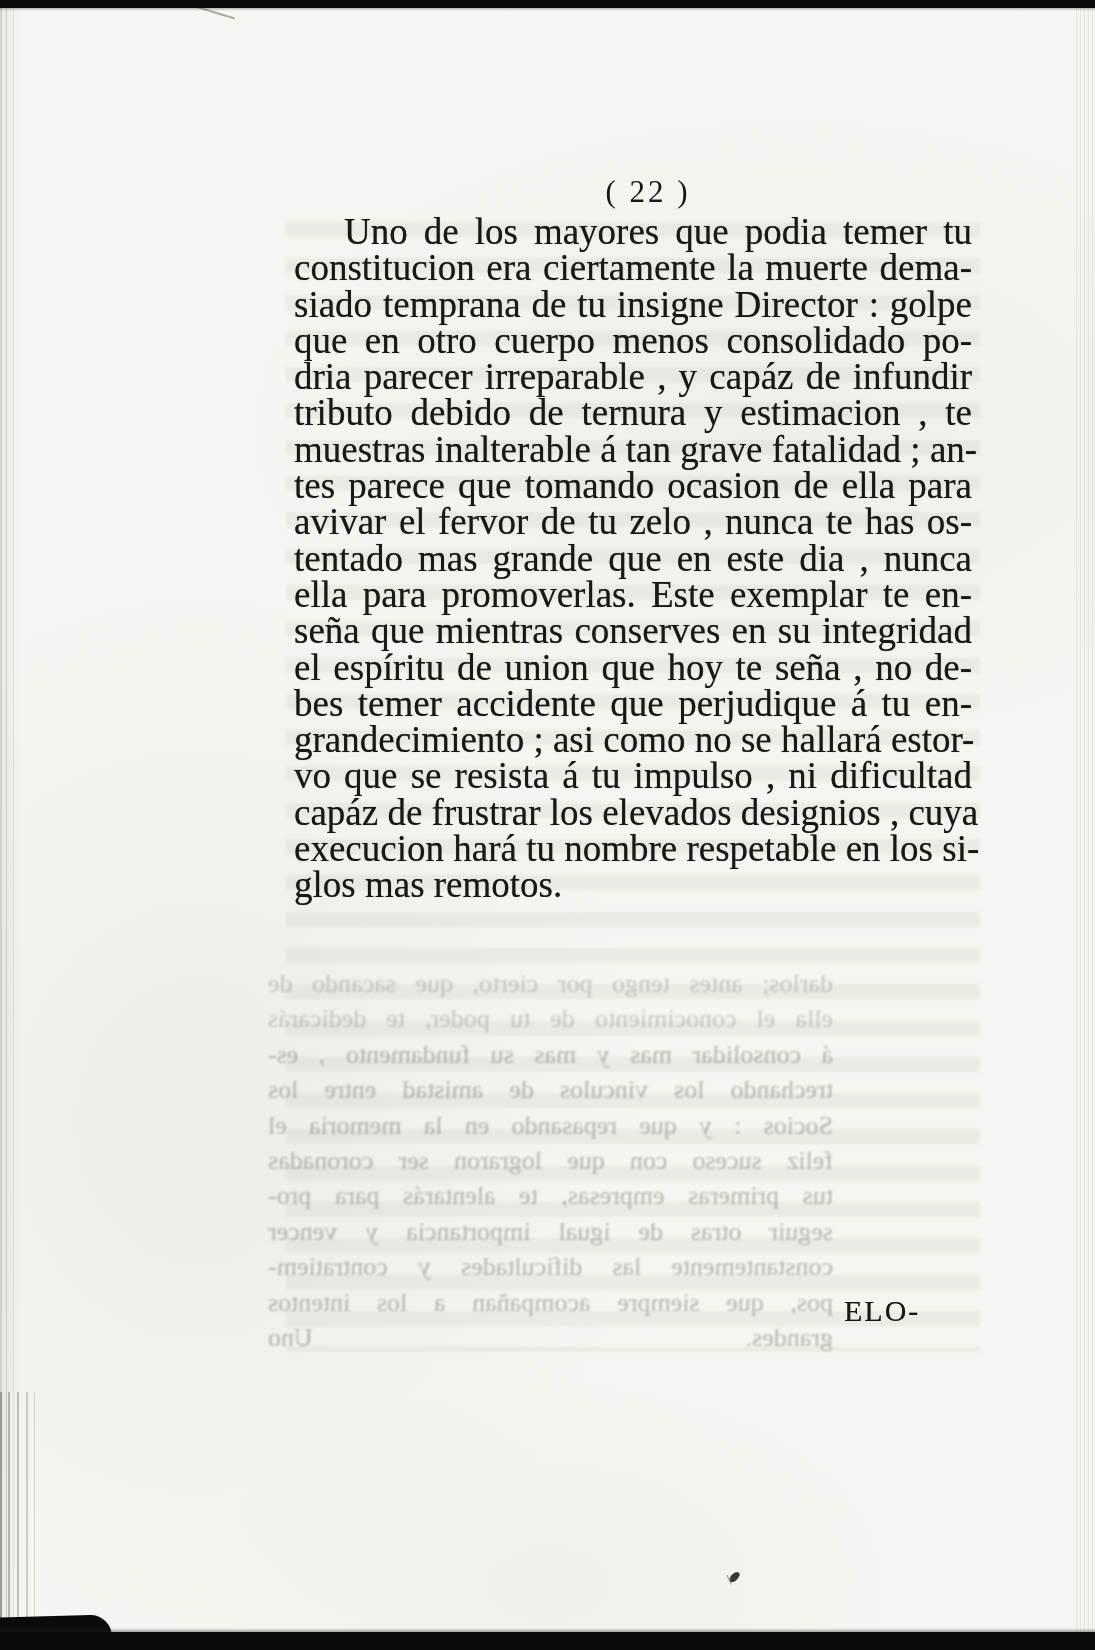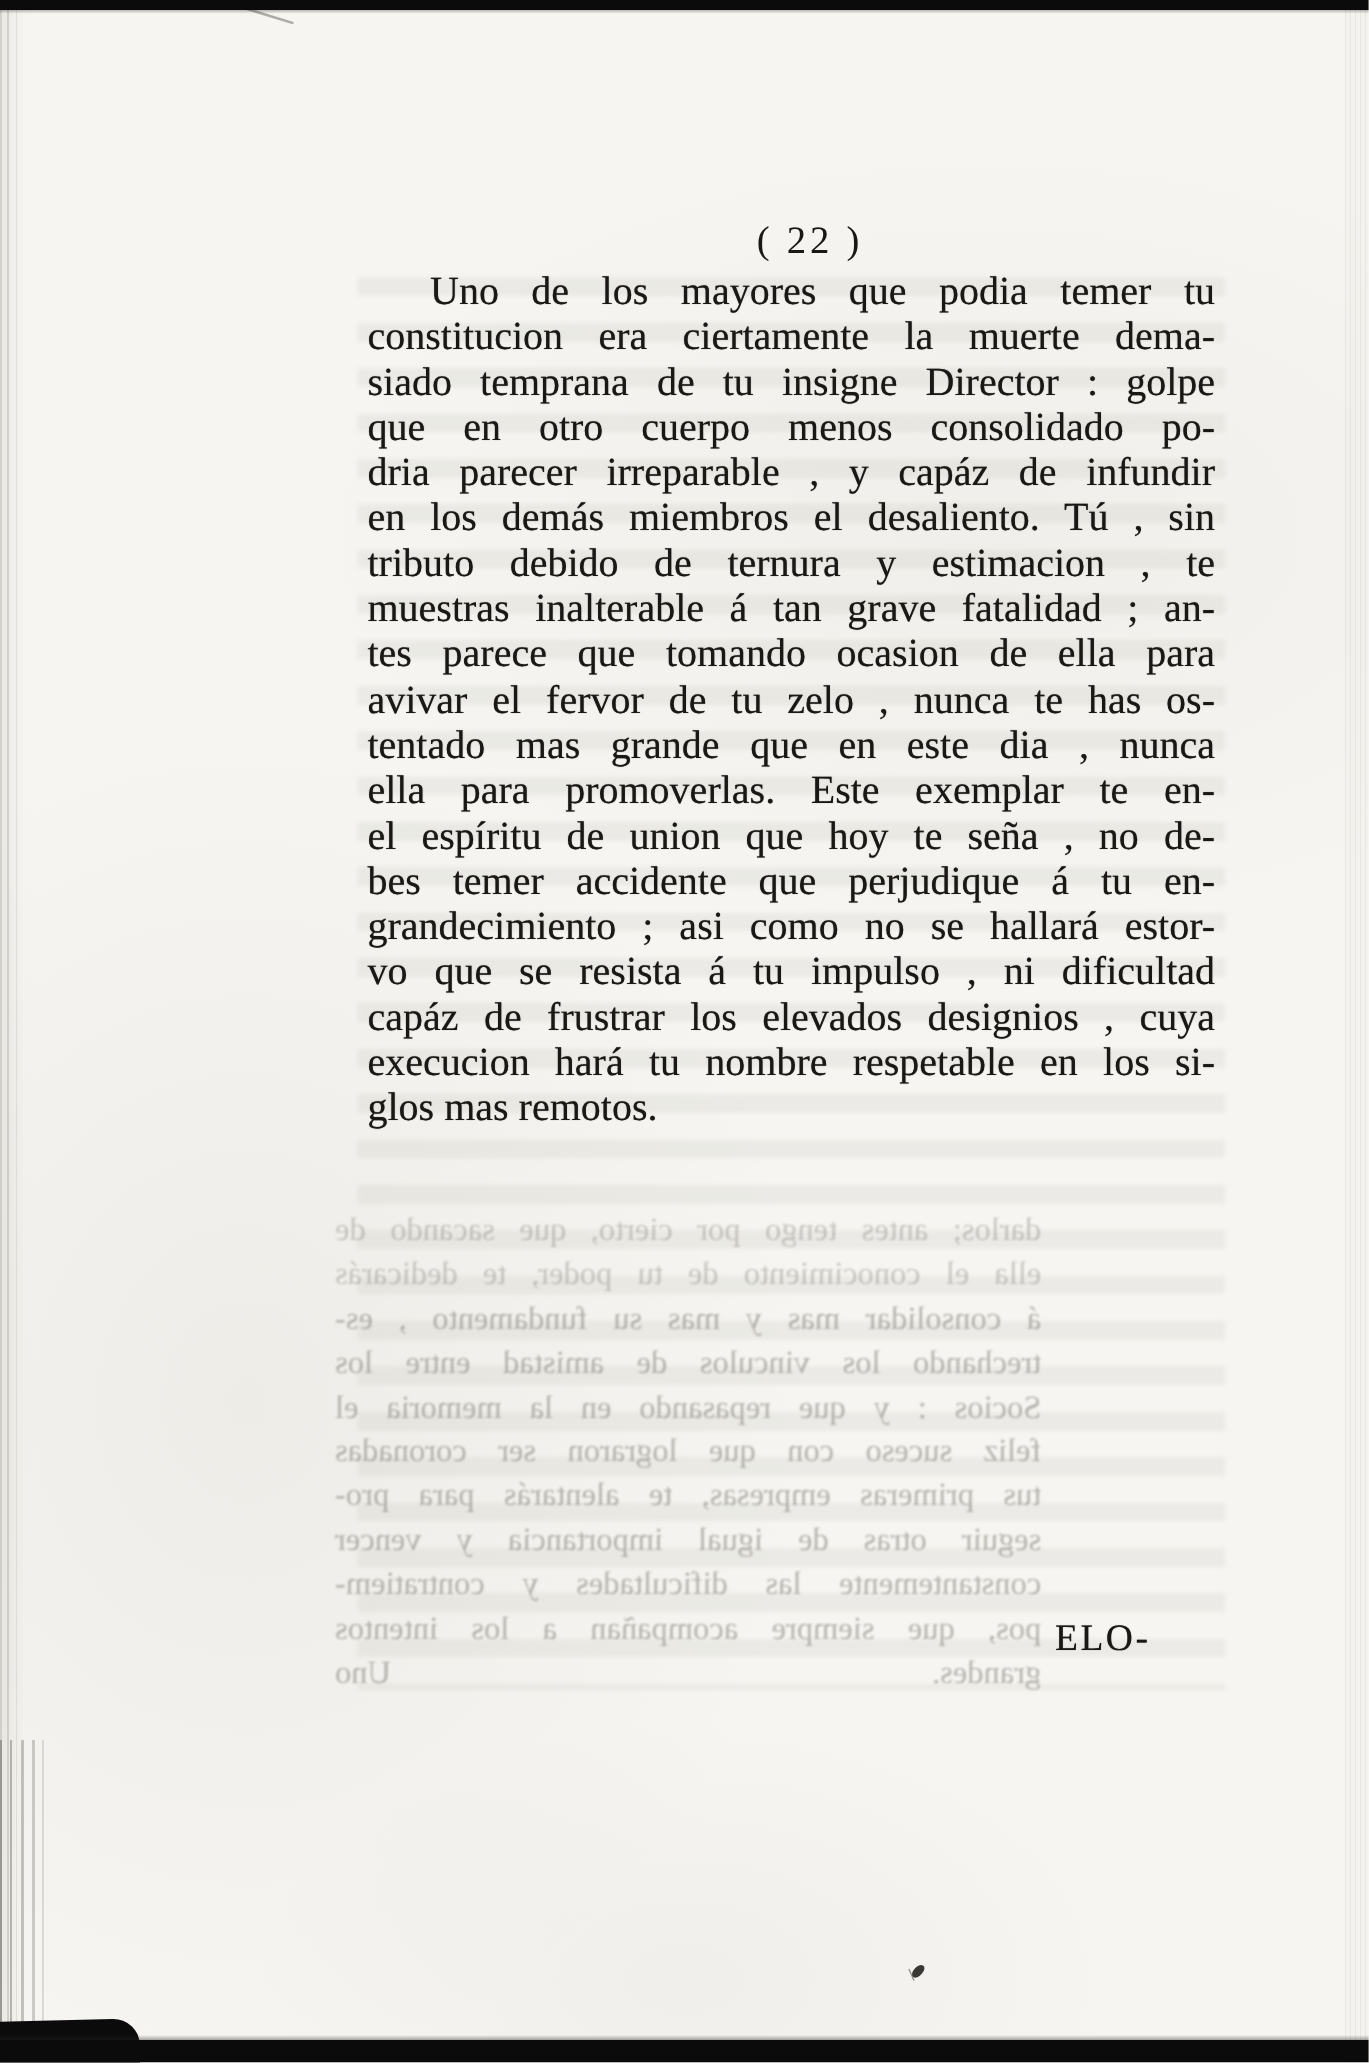--- a/index.html
+++ b/index.html
@@ -51,21 +51,21 @@
   .bleed-bands{position:absolute;left:286px;top:222px;width:694px;height:1130px;pointer-events:none;
     background:repeating-linear-gradient(180deg, rgba(132,127,116,0.085) 0 15px, transparent 15px 36.3px);
     filter:blur(1.5px);}
 
   
   .pagenum{position:absolute;left:296px;top:174px;width:676px;padding-left:14px;
     text-align:center;font-size:31px;color:var(--ink,#1a1815);letter-spacing:3px;}
 
   
   .text{position:absolute;left:294px;top:214px;width:678px;color:var(--ink,#1a1815);
-    font-size:32px;text-shadow:0 0 .7px rgba(25,22,18,.65);}
+    font-size:37px;text-shadow:0 0 .7px rgba(25,22,18,.65);}
   .tl{height:36.3px;line-height:36.3px;text-align:justify;text-align-last:justify;white-space:nowrap;}
   .tl.first{padding-left:50px;}
   .tl.last{text-align-last:left;}
 
   
   .bleed{position:absolute;left:268px;top:966px;width:565px;font-size:26px;
     color:var(--bleed-ink,#8f8c84);opacity:.62;filter:blur(0.8px);}
   .bl{height:35.4px;line-height:35.4px;text-align:justify;text-align-last:justify;
     white-space:nowrap;transform:scaleX(-1);}
   .bl.lite{opacity:.72;}
@@ -101,27 +101,27 @@
       <span>Uno</span>
     </div>
   </div>
 
   <div class="text">
     <div class="tl first">Uno de los mayores que podia temer tu</div>
     <div class="tl">constitucion era ciertamente la muerte dema-</div>
     <div class="tl">siado temprana de tu insigne Director : golpe</div>
     <div class="tl">que en otro cuerpo menos consolidado po-</div>
     <div class="tl">dria parecer irreparable , y capáz de infundir</div>
-    <div class="tl">en los demás miembros el desaliento. Tú , sin</div>
     <div class="tl">tributo debido de ternura y estimacion , te</div>
     <div class="tl">muestras inalterable á tan grave fatalidad ; an-</div>
     <div class="tl">tes parece que tomando ocasion de ella para</div>
     <div class="tl">avivar el fervor de tu zelo , nunca te has os-</div>
     <div class="tl">tentado mas grande que en este dia , nunca</div>
     <div class="tl">ella para promoverlas. Este exemplar te en-</div>
+    <div class="tl">seña que mientras conserves en su integridad</div>
     <div class="tl">el espíritu de union que hoy te seña , no de-</div>
     <div class="tl">bes temer accidente que perjudique á tu en-</div>
     <div class="tl">grandecimiento ; asi como no se hallará estor-</div>
     <div class="tl">vo que se resista á tu impulso , ni dificultad</div>
     <div class="tl">capáz de frustrar los elevados designios , cuya</div>
     <div class="tl">execucion hará tu nombre respetable en los si-</div>
     <div class="tl last">glos mas remotos.</div>
   </div>
 
   <div class="catchword">ELO-</div>

